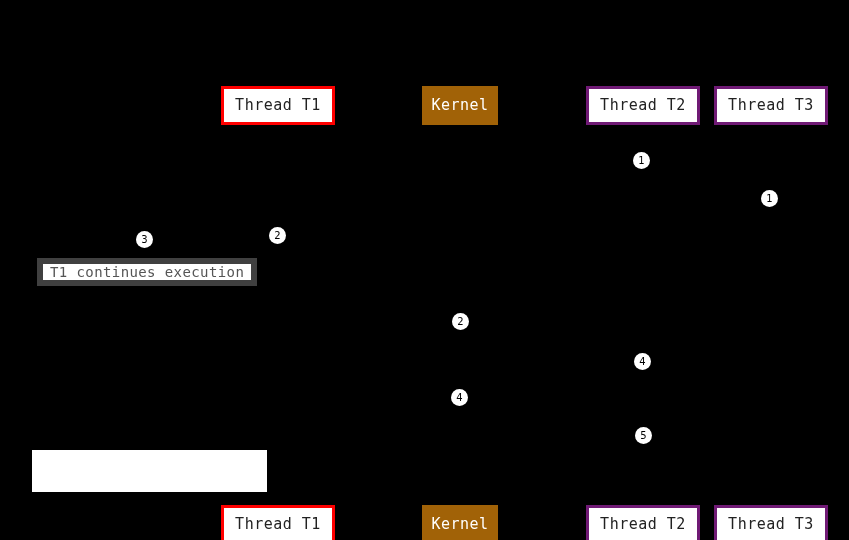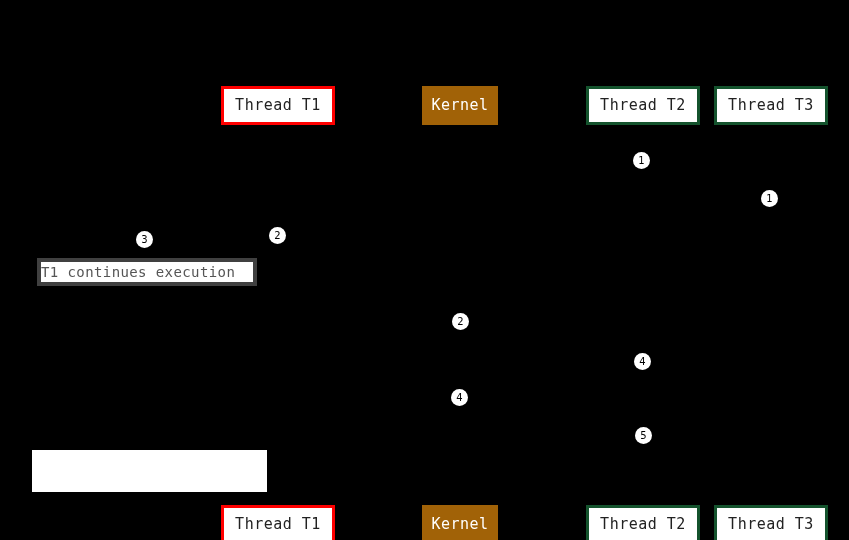--- a/index.html
+++ b/index.html
@@ -30,21 +30,21 @@
     letter-spacing: 0.5px;
     line-height: 1;
   }
   .participant.style-t1 {
     background: #ffffff;
     border: 3px solid #ff0000;
     color: #222222;
   }
   .participant.style-t23 {
     background: #ffffff;
-    border: 3px solid #14532d;
+    border: 3px solid #701a75;
     color: #222222;
   }
   .participant.style-kernel {
     background: #a16207;
     border: 0 solid #0000dd;
     color: #ffffff;
   }
 
   
   .lifeline {
@@ -68,24 +68,25 @@
     font-size: 10px;
     font-weight: normal;
     line-height: 1;
   }
 
   
   .notebox {
     position: absolute;
     box-sizing: border-box;
     background: #ffffff;
-    border: 4px solid #404040;
+    border: 6px solid #404040;
     color: #555555;
     display: flex;
     align-items: center;
+    padding-left: 7px;
     font-family: "DejaVu Sans Mono", "Liberation Mono", monospace;
     font-size: 14px;
     letter-spacing: 0.4px;
     white-space: nowrap;
   }
   .blankbox {
     position: absolute;
     box-sizing: border-box;
     background: #ffffff;
     border: 0;

